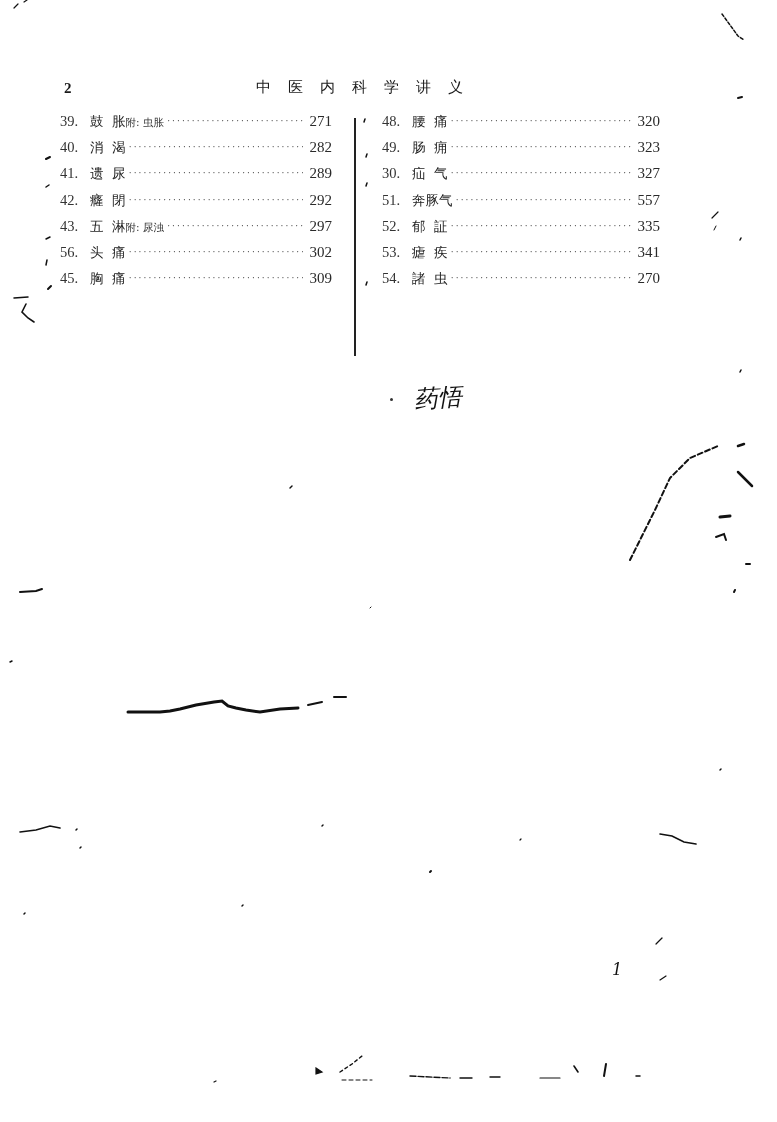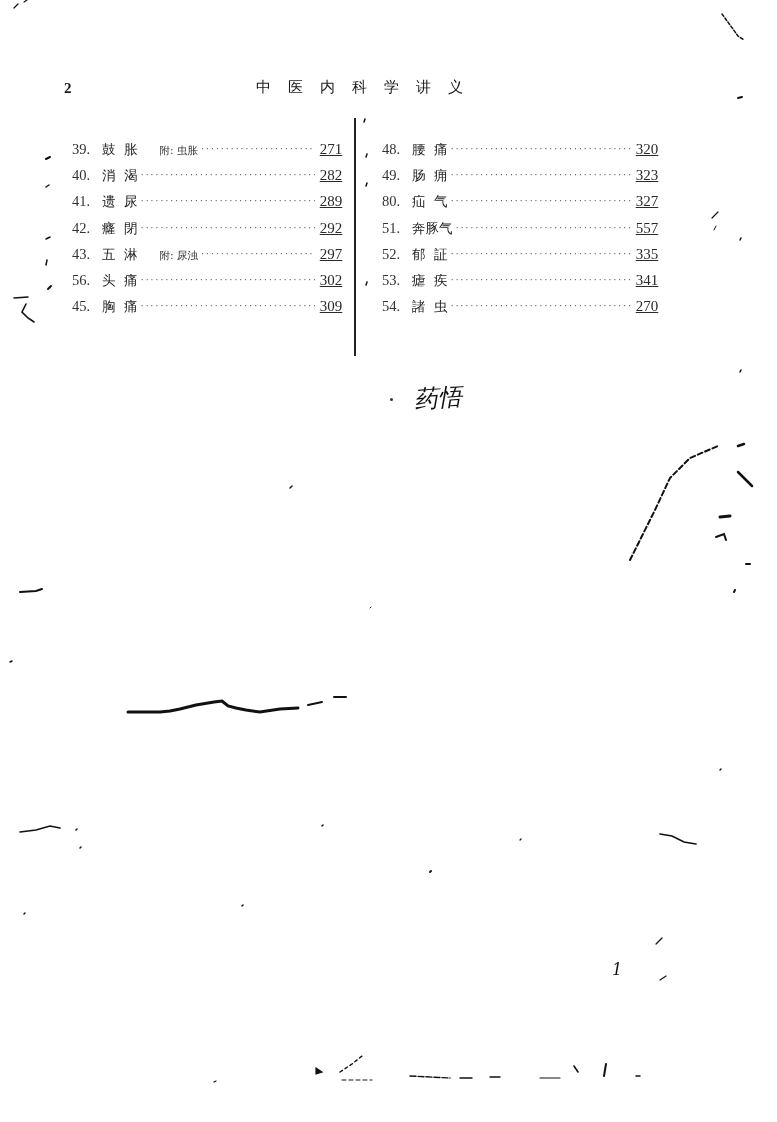--- a/index.html
+++ b/index.html
@@ -31,72 +31,70 @@
       gap: 17px;
       font-size: 15px;
       font-family: "DejaVu Sans", sans-serif;
       letter-spacing: 0;
     }
     .running-head span { display: inline-block; }
     .toc-col {
       position: absolute;
       top: 108px;
     }
-    .toc-col.left { left: 72px; width: 272px; }
+    .toc-col.left { left: 60px; width: 272px; }
     .toc-col.right { left: 382px; width: 278px; }
     .toc-row {
       height: 26.2px;
       display: flex;
       align-items: baseline;
       font-size: 14px;
       line-height: 26px;
       white-space: nowrap;
     }
     .toc-num {
       font-family: "Liberation Serif", serif;
       font-size: 14.5px;
       width: 30px;
       color: #333;
     }
     .toc-title {
       font-family: "DejaVu Sans", sans-serif;
       font-size: 13.5px;
       letter-spacing: 0;
       color: #222;
-      margin-top: 28px;
     }
     .toc-title .c1 { display: inline-block; width: 22px; }
     .toc-title .c2 { display: inline-block; }
     .toc-note {
       font-family: "DejaVu Sans", sans-serif;
       font-size: 10.5px;
-      margin-left: 22px;
+      margin-left: 0;
       color: #333;
     }
     .toc-leader {
       flex: 1;
       overflow: hidden;
       margin: 0 3px;
       font-family: "Liberation Serif", serif;
       font-size: 10px;
       letter-spacing: 1.6px;
       color: #444;
       position: relative;
       top: -2px;
     }
     .toc-leader::after {
       content: "··································································································";
     }
     .toc-page {
       font-family: "Liberation Serif", serif;
       font-size: 15px;
       color: #2a2a2a;
-      text-align: center;
+      text-align: right;
       min-width: 26px;
-      text-decoration: underline;
     }
     .col-divider {
       position: absolute;
       left: 354px;
       top: 118px;
       width: 2px;
       height: 238px;
       background: #222;
     }
     .handwriting {
@@ -206,21 +204,21 @@
       <span class="toc-leader"></span>
       <span class="toc-page">320</span>
     </div>
     <div class="toc-row">
       <span class="toc-num">49.</span>
       <span class="toc-title"><span class="c1">肠</span><span class="c2">痈</span></span>
       <span class="toc-leader"></span>
       <span class="toc-page">323</span>
     </div>
     <div class="toc-row">
-      <span class="toc-num">80.</span>
+      <span class="toc-num">30.</span>
       <span class="toc-title"><span class="c1">疝</span><span class="c2">气</span></span>
       <span class="toc-leader"></span>
       <span class="toc-page">327</span>
     </div>
     <div class="toc-row">
       <span class="toc-num">51.</span>
       <span class="toc-title"><span>奔豚</span><span class="c2">气</span></span>
       <span class="toc-leader"></span>
       <span class="toc-page">557</span>
     </div>

